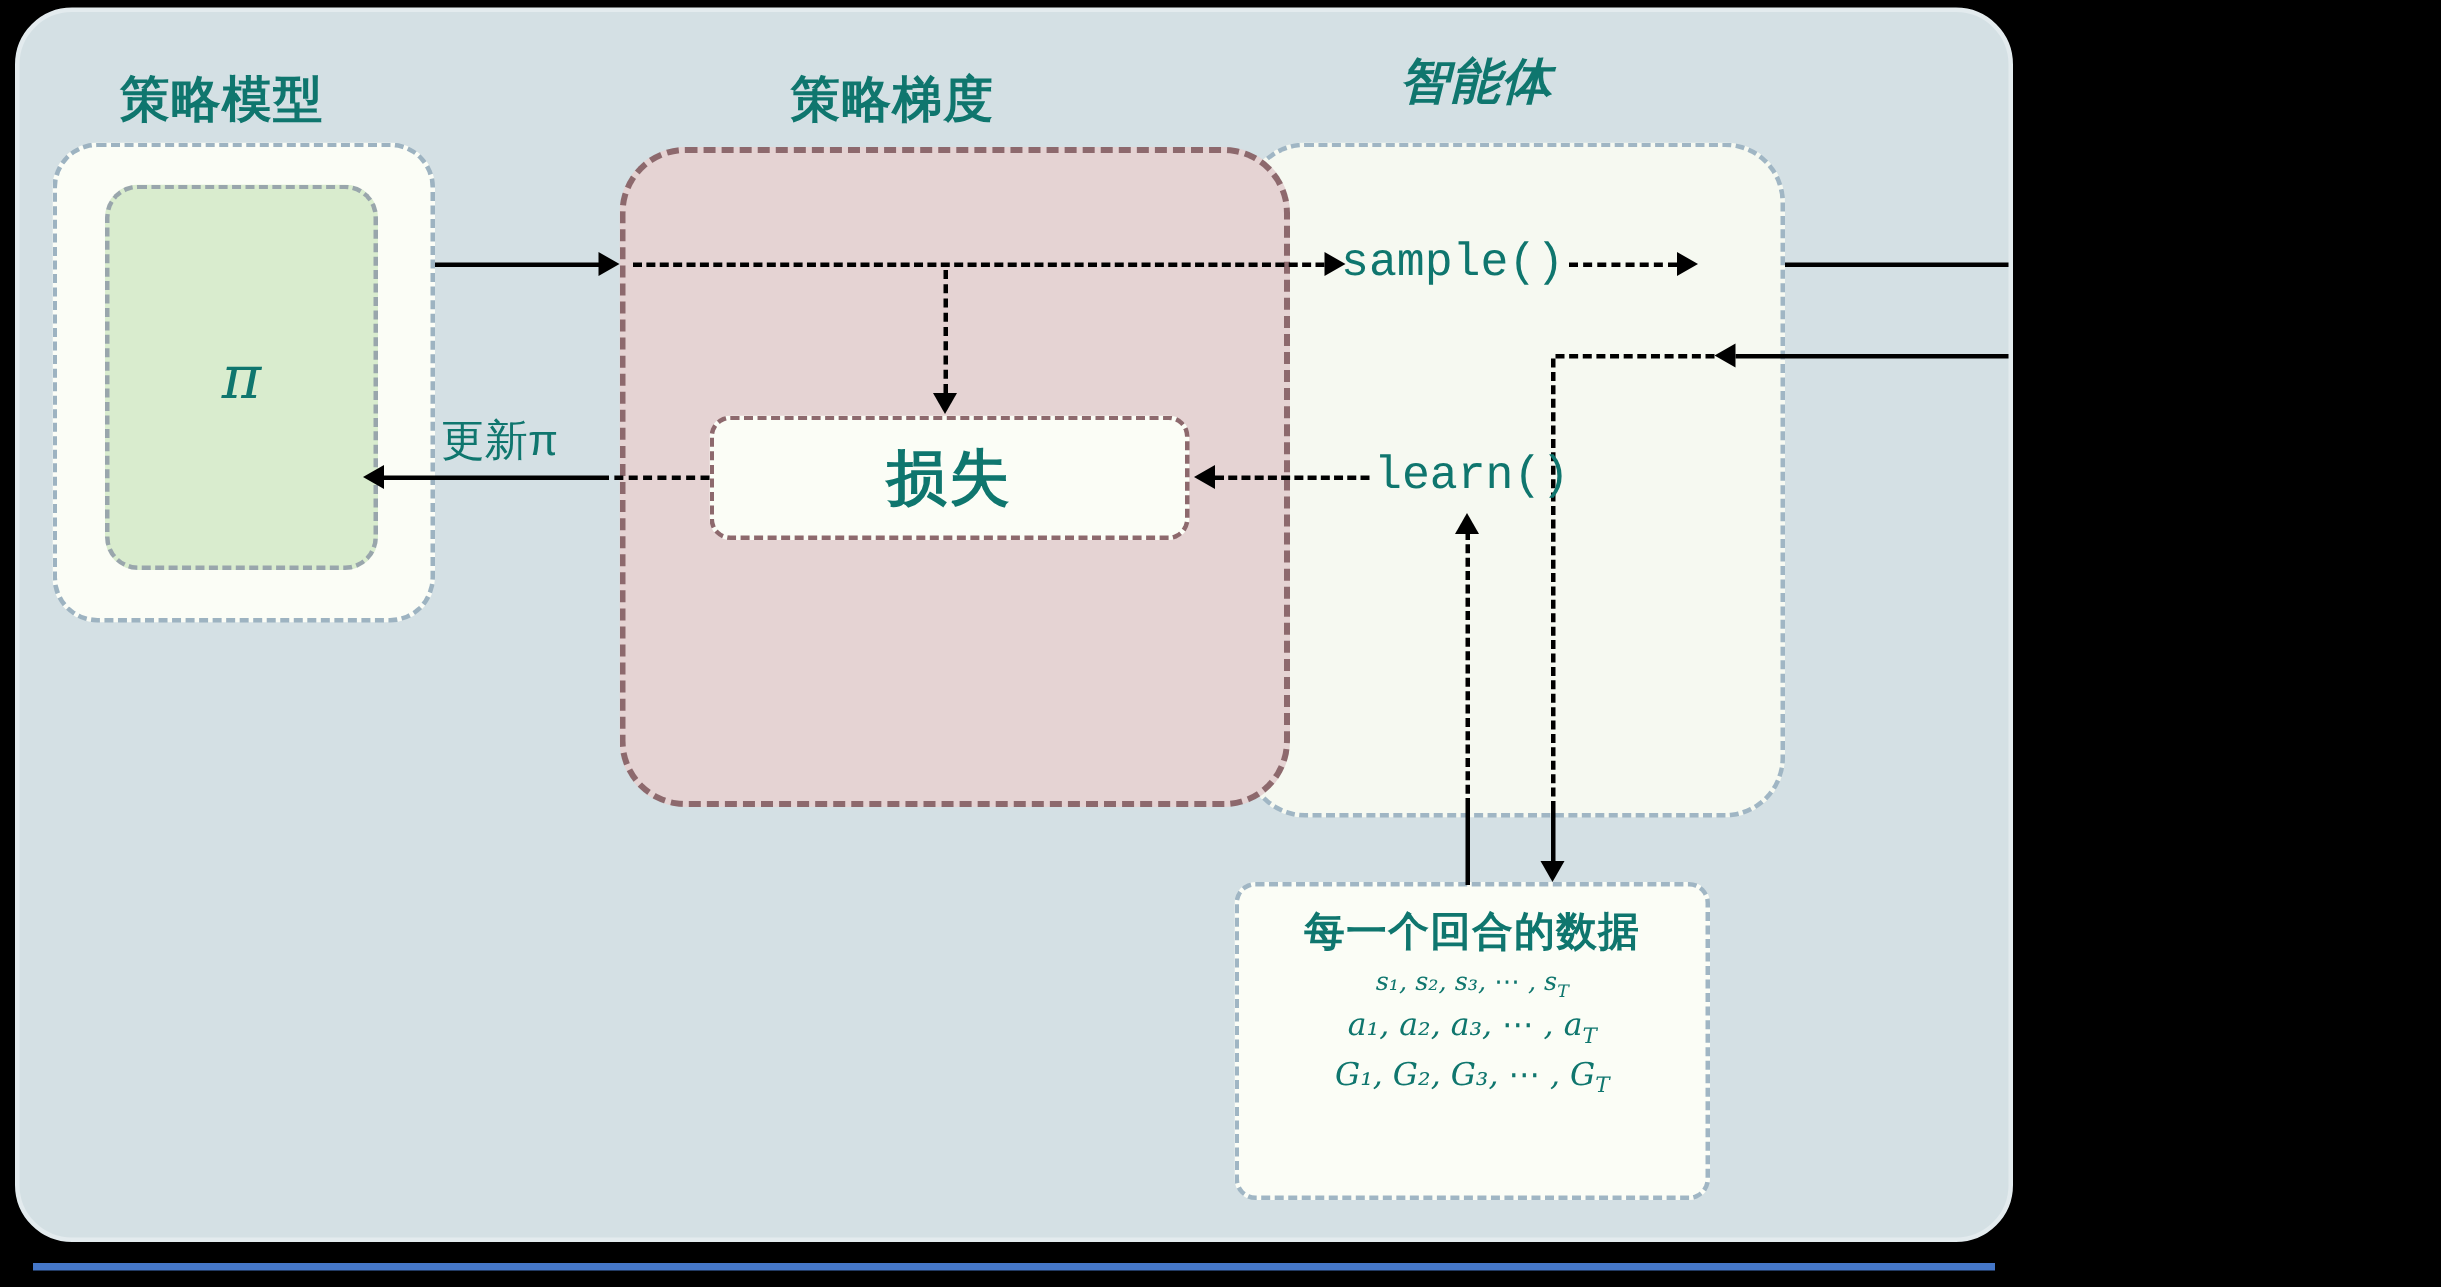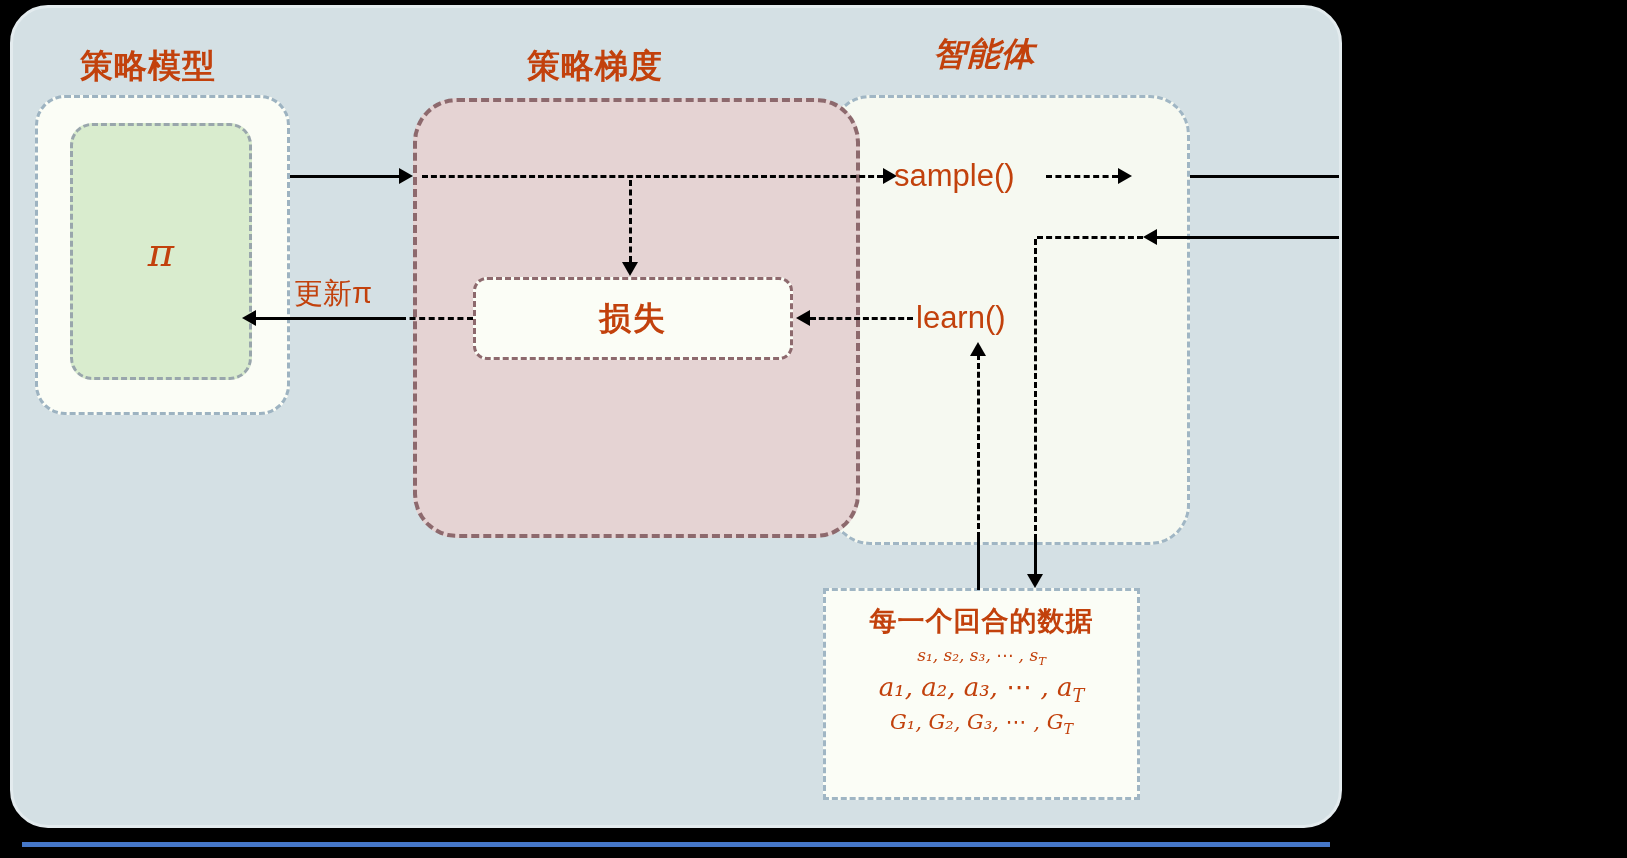--- a/index.html
+++ b/index.html
@@ -1,18 +1,18 @@
 <!DOCTYPE html>
 <html><head>
 <meta charset="utf-8">
 <style>
   html,body{margin:0;padding:0;background:#000;}
   .canvas{
     position:relative;width:1627px;height:858px;background:#000;overflow:hidden;
-    font-family:"Liberation Sans","DejaVu Sans",sans-serif;color:#c2410c;
+    font-family:"Liberation Sans","DejaVu Sans",sans-serif;color:#0f766e;
   }
   .panel{
     position:absolute;left:10px;top:5px;width:1332px;height:823px;
     background:#d4e0e4;border:3px solid #e3ebee;border-radius:38px;
     box-sizing:border-box;z-index:0;
   }
   .sec-title{
     position:absolute;font-weight:bold;font-size:33px;white-space:nowrap;z-index:6;
     letter-spacing:1px;
   }
@@ -35,51 +35,51 @@
   }
   .gradient-box{
     left:413px;top:98px;width:447px;height:440px;background:#e5d3d3;
     border:4px dashed #8d696d;border-radius:44px;z-index:2;
   }
   .loss-box{
     left:473px;top:277px;width:320px;height:83px;background:#fbfdf6;
     border:3px dashed #8d696d;border-radius:14px;z-index:3;
     display:flex;align-items:center;justify-content:center;
   }
-  .loss-label{font-weight:bold;font-size:32px;letter-spacing:2px;}
+  .loss-label{font-weight:bold;font-size:40px;letter-spacing:2px;}
   .fn-label{
-    position:absolute;z-index:6;font-family:Liberation Sans, sans-serif;
+    position:absolute;z-index:6;font-family:Liberation Mono, monospace;
     font-size:31px;white-space:nowrap;
   }
   .update-label{
     position:absolute;z-index:6;font-weight:normal;font-size:29px;white-space:nowrap;
   }
   
   .solid-h{position:absolute;height:0;border-top:3px solid #000;z-index:5;}
   .dash-h{position:absolute;height:0;border-top:3px dashed #000;z-index:5;}
   .solid-v{position:absolute;width:0;border-left:3px solid #000;z-index:5;}
   .dash-v{position:absolute;width:0;border-left:3px dashed #000;z-index:5;}
   .ah{position:absolute;width:0;height:0;z-index:5;}
   .ah-right{border-left:14px solid #000;border-top:8px solid transparent;border-bottom:8px solid transparent;}
   .ah-left{border-right:14px solid #000;border-top:8px solid transparent;border-bottom:8px solid transparent;}
   .ah-down{border-top:14px solid #000;border-left:8px solid transparent;border-right:8px solid transparent;}
   .ah-up{border-bottom:14px solid #000;border-left:8px solid transparent;border-right:8px solid transparent;}
   
   .data-box{
     left:823px;top:588px;width:317px;height:212px;background:#fbfdf6;
-    border:3px dashed #a0b6c4;border-radius:0;z-index:4;
+    border:3px dashed #a0b6c4;border-radius:14px;z-index:4;
     text-align:center;padding-top:12px;
   }
   .data-title{font-weight:bold;font-size:27px;letter-spacing:1px;}
   .math{
     font-family:"DejaVu Serif","DejaVu Sans",serif;font-style:italic;line-height:1.25;
   }
   .math sub{font-size:0.68em;}
   .math-s{font-size:17px;margin-top:6px;}
-  .math-a{font-size:26px;margin-top:2px;}
+  .math-a{font-size:21px;margin-top:2px;}
   .math-g{font-size:21px;margin-top:2px;}
   .bottom-line{position:absolute;left:22px;top:842px;width:1308px;height:5px;background:#4577c8;z-index:1;}
 </style>
 </head>
 <body>
 
 <div class="canvas">
 
   <div class="panel"></div>
 

